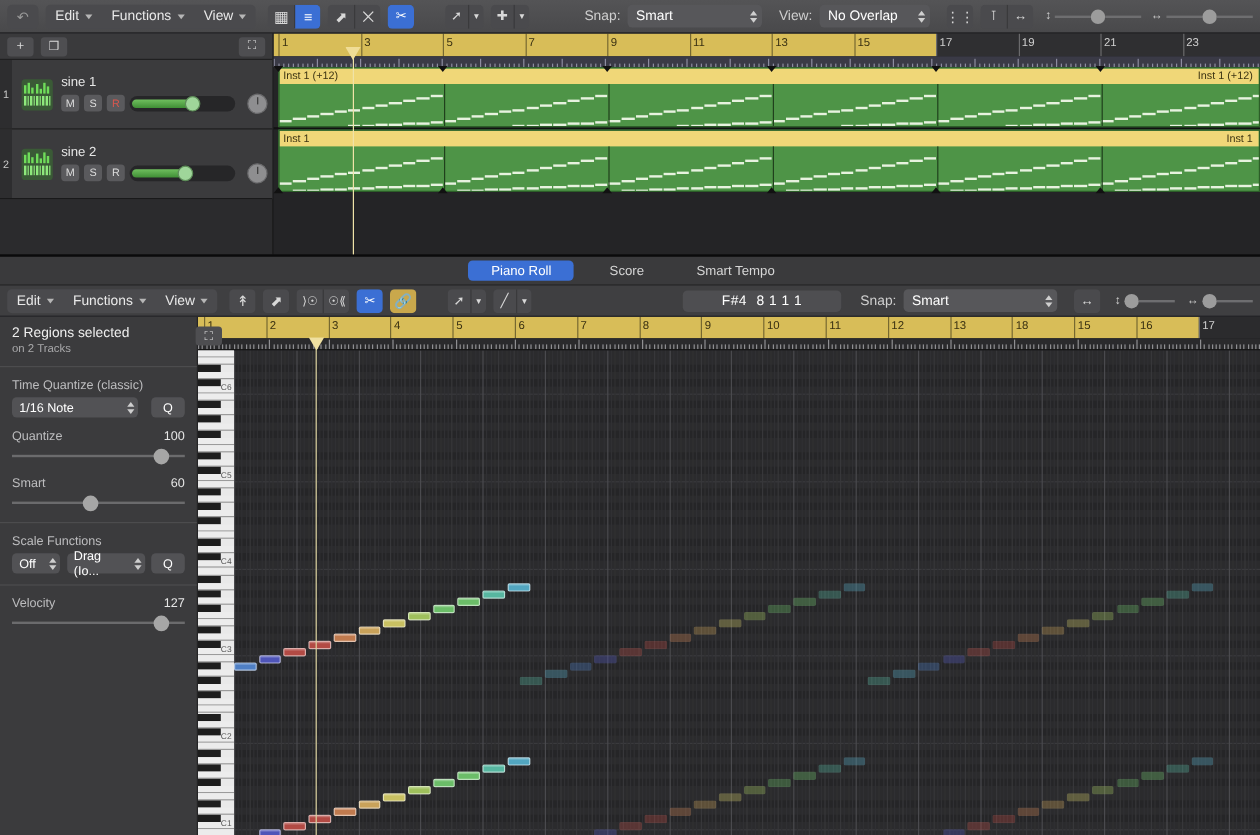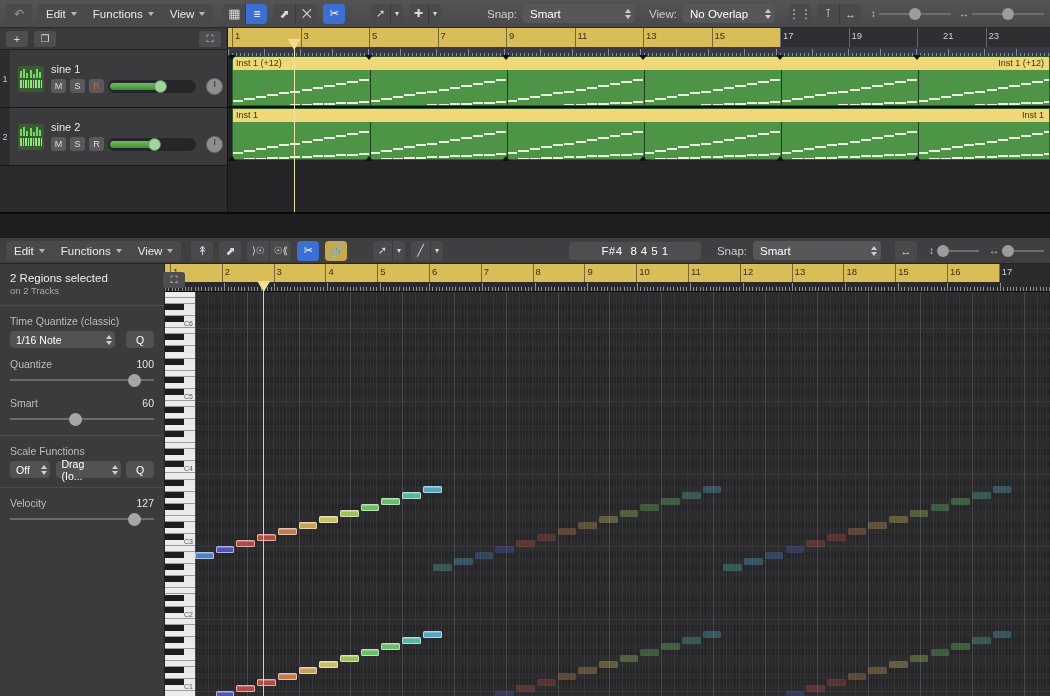--- a/index.html
+++ b/index.html
@@ -402,21 +402,21 @@
         <div class="bar-lab" style="left: 349.5px;">11</div>
         <div class="bar-tick" style="left: 415px;"></div>
         <div class="bar-lab" style="left: 418px;">13</div>
         <div class="bar-tick" style="left: 483.5px;"></div>
         <div class="bar-lab" style="left: 486.5px;">15</div>
         <div class="bar-tick out" style="left: 552px;"></div>
         <div class="bar-lab out" style="left: 555px;">17</div>
         <div class="bar-tick out" style="left: 620.5px;"></div>
         <div class="bar-lab out" style="left: 623.5px;">19</div>
         <div class="bar-tick out" style="left: 689px;"></div>
-        <div class="bar-lab out" style="left: 692px; margin-left: 23px;">21</div>
+        <div class="bar-lab out" style="left: 692px;">21</div>
         <div class="bar-tick out" style="left: 757.5px;"></div>
         <div class="bar-lab out" style="left: 760.5px;">23</div>
       </div>
     <div class="subruler" id="arr-sub">
         <div class="t" style="left: 0px; height: 7px;"></div>
         <div class="t" style="left: 4px; height: 3px;"></div>
         <div class="t" style="left: 8px; height: 3px;"></div>
         <div class="t" style="left: 12px; height: 3px;"></div>
         <div class="t" style="left: 16px; height: 3px;"></div>
         <div class="t" style="left: 20px; height: 3px;"></div>
@@ -932,20 +932,25 @@
         <div class="anchor up" style="left: 411px;"></div>
         <div class="anchor up" style="left: 548px;"></div>
         <div class="anchor up" style="left: 685px;"></div>
       </div>
     <div class="ph-tri" id="arr-ph-tri" style="left: 59.65px;"></div>
   <div class="playhead-top" style="left: 65.65px; top: 19px;"></div>
     </div>
 
   <div class="divider"></div>
 
+  <div class="tabbar">
+    <div class="tab active">Piano Roll</div>
+    <div class="tab">Score</div>
+    <div class="tab">Smart Tempo</div>
+  </div>
 
   <div class="toolbar-pr">
     <div class="menu-grp">
       <div class="menu-item">
         <span>Edit</span>
         <span class="caret"></span>
       </div>
       <div class="menu-item">
         <span>Functions</span>
         <span class="caret"></span>
@@ -978,21 +983,21 @@
       <div class="iconbtn" style="width:19px;font-size:11px">➚</div>
       <div class="iconbtn" style="width:13px;font-size:8px">▾</div>
     </div>
     <div class="seg">
       <div class="iconbtn" style="width:19px;font-size:11px">╱</div>
       <div class="iconbtn" style="width:13px;font-size:8px">▾</div>
     </div>
 
     <div class="pos-field" style="margin-left:120px">
       <span>F#4</span>
-      <span>8 4 5 1</span>
+      <span>8 1 1 1</span>
     </div>
 
     <span class="lbl" style="margin-left:10px">Snap:</span>
     <div class="popup" style="width:128px">
       <span>Smart</span>
       <span class="stepper">
           <i class="up"></i>
           <i class="dn"></i>
         </span>
     </div>

